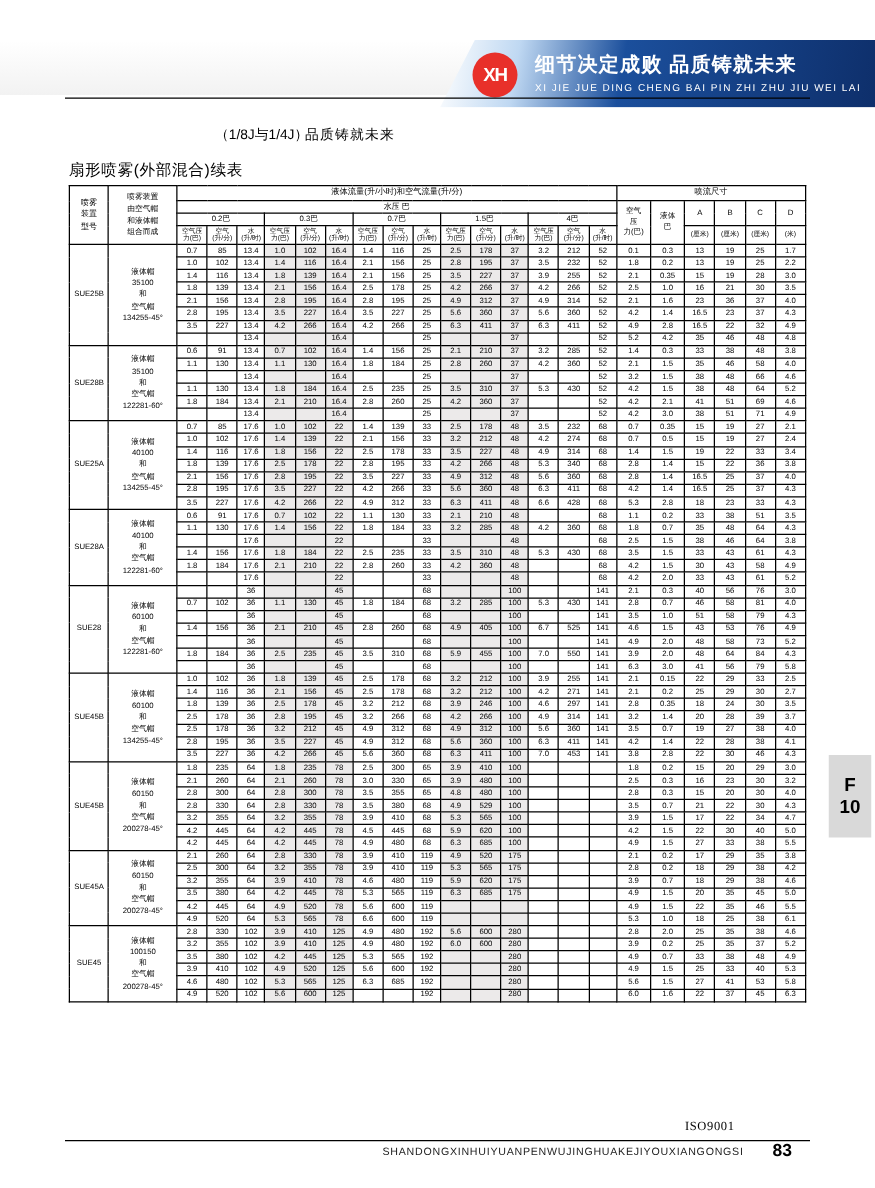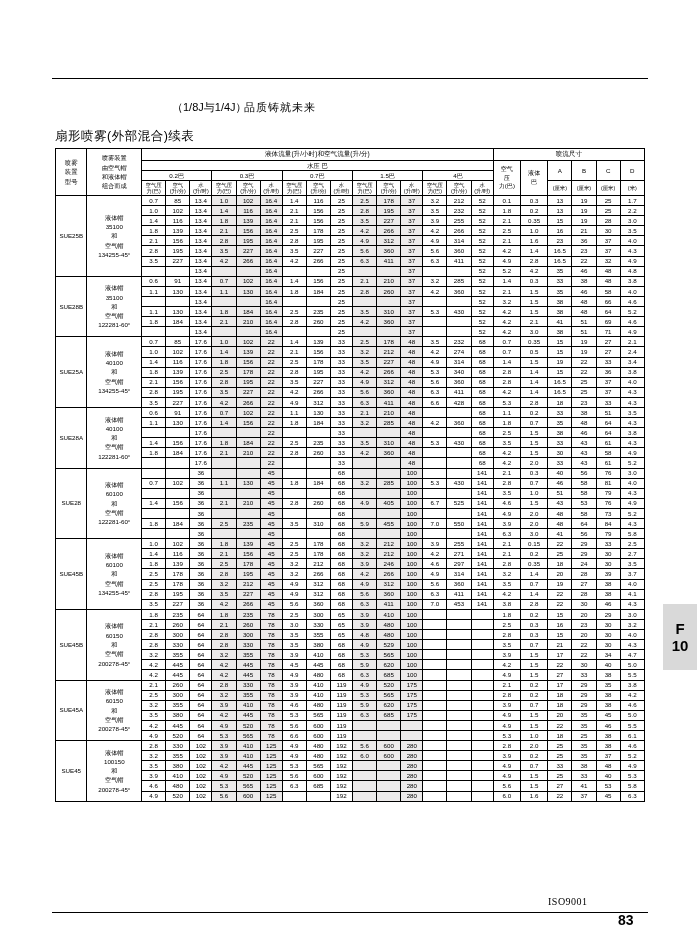--- a/index.html
+++ b/index.html
@@ -83,20 +83,26 @@
   .hr-bot{position:absolute;left:52px;top:912px;width:596px;height:1px;background:#000;}
   .foot-iso{position:absolute;left:548px;top:896px;font-size:10px;letter-spacing:.5px;font-family:Liberation Serif, serif;}
   .foot-py{position:absolute;left:306px;top:916px;font-size:8.5px;letter-spacing:.6px;color:#222;}
   .foot-pg{position:absolute;left:618px;top:912px;font-size:14px;font-weight:bold;}
 </style>
 </head>
 <body>
 
 <div class="page">
 
+  <div class="banner">
+    <div class="banner-blue"></div>
+    <div class="logo-circle">XH</div>
+    <div class="slogan-cn">细节决定成败    品质铸就未来</div>
+    <div class="slogan-en">XI JIE JUE DING CHENG BAI    PIN ZHI ZHU JIU WEI LAI</div>
+  </div>
   <div class="hr-top"></div>
 
   <div class="title-sub">（1/8J与1/4J）</div>
   <div class="title-sub2">品质铸就未来</div>
   <div class="title-row2">扇形喷雾(外部混合)续表</div>
 
   <div class="tbl-wrap">
     <table class="main">
       <colgroup>
         <col style="width:30px">
@@ -1625,15 +1631,16 @@
     </table>
   </div>
 
   <div class="side-tab">
     <span>F</span>
     <span>10</span>
   </div>
 
   <div class="hr-bot"></div>
   <div class="foot-iso">ISO9001</div>
+  <div class="foot-py">SHANDONGXINHUIYUANPENWUJINGHUAKEJIYOUXIANGONGSI</div>
   <div class="foot-pg">83</div>
 
 </div>
 
 </body></html>

